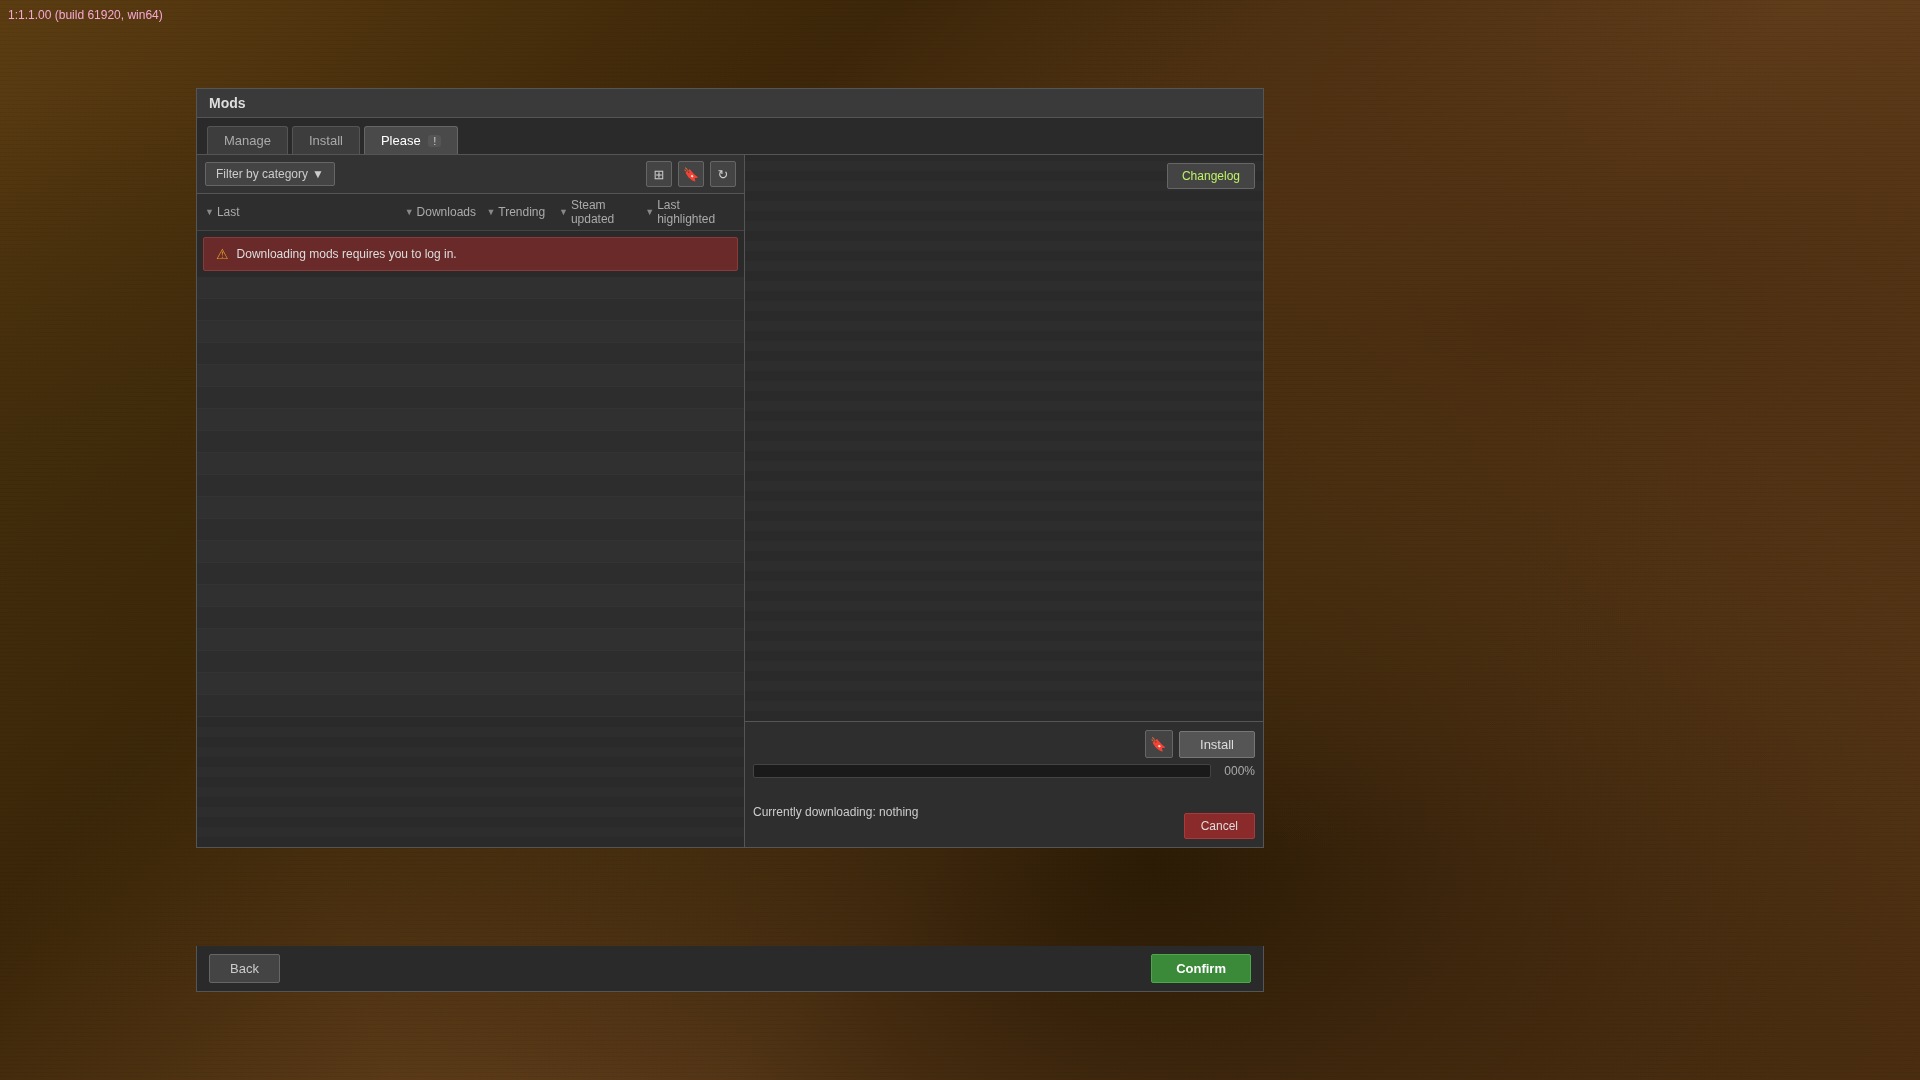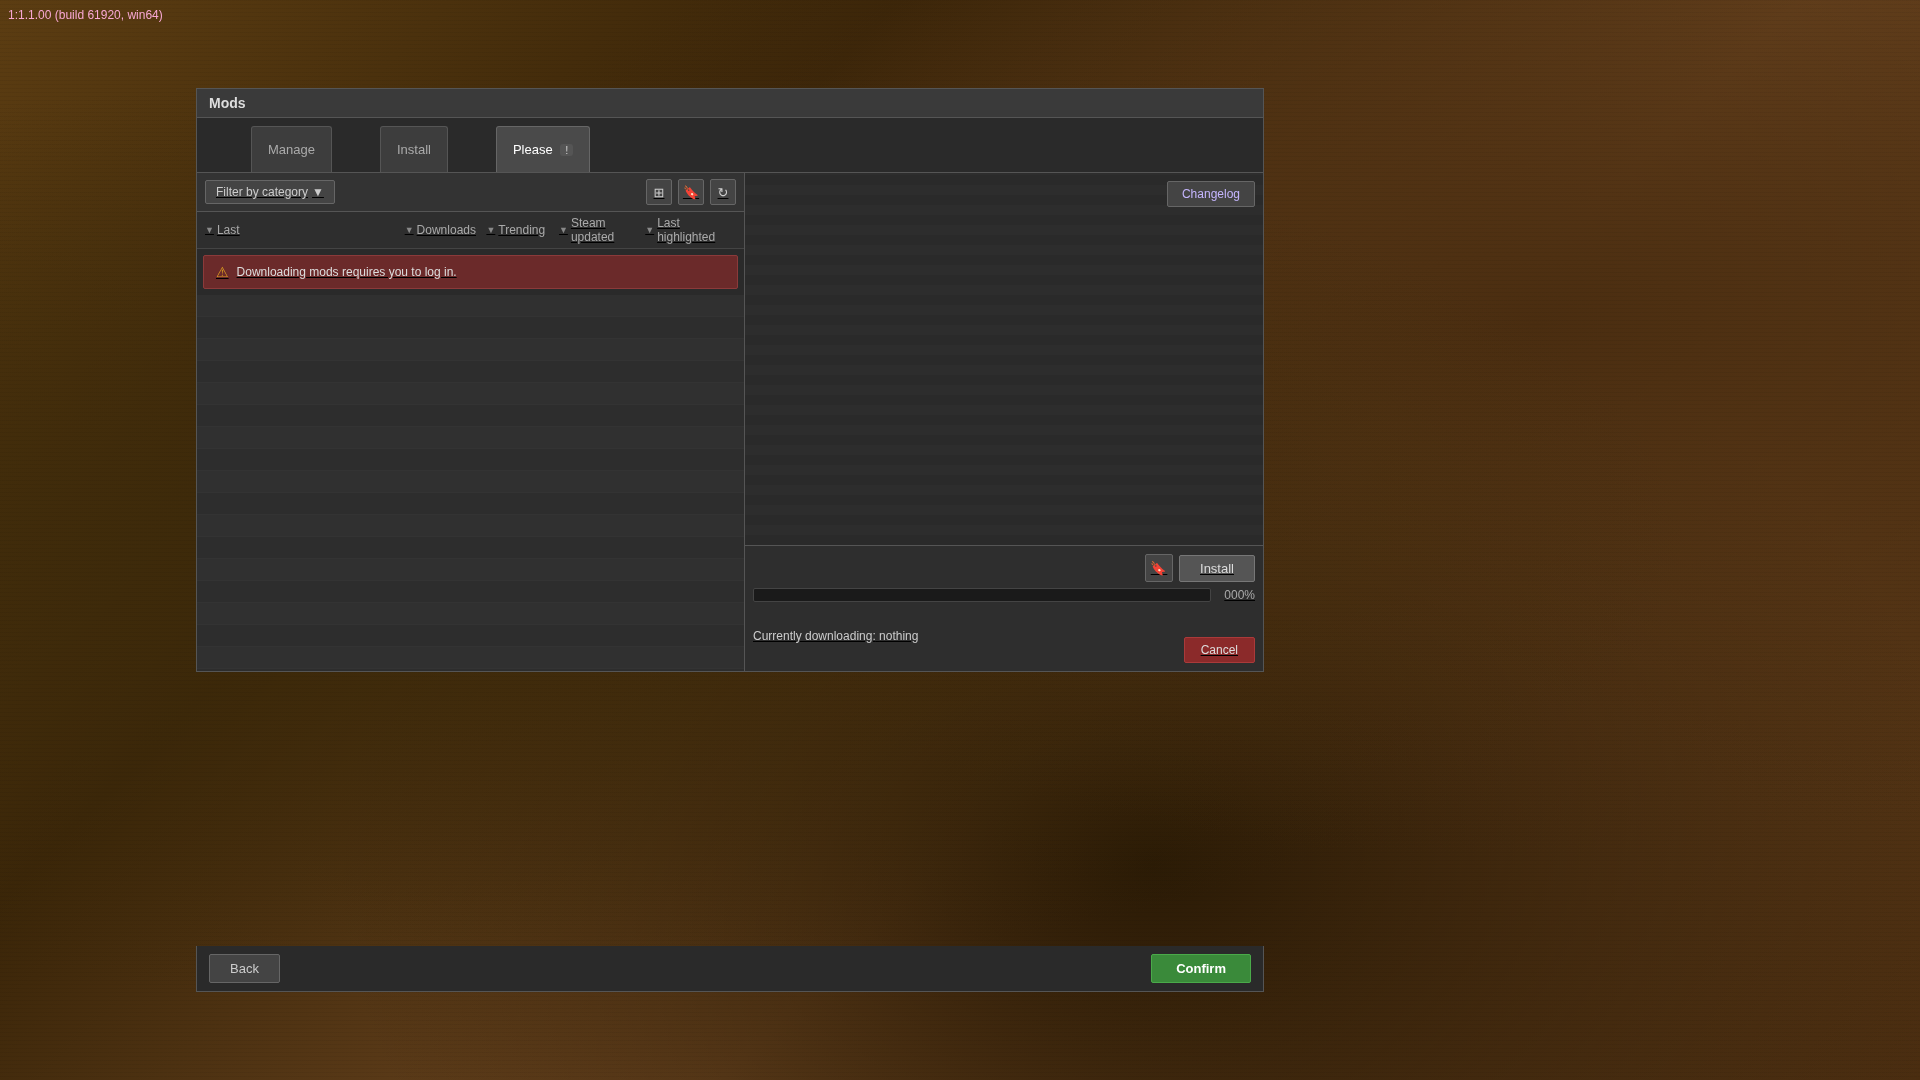--- a/index.html
+++ b/index.html
@@ -40,21 +40,21 @@
       color: #f9a8d4;
       font-size: 12px;
       z-index: 10;
     }
 
     .main-window {
       position: absolute;
       top: 88px;
       left: 196px;
       width: 1068px;
-      height: 584px;
+      height: 760px;
       background: #2a2a2a;
       border: 1px solid #555;
       z-index: 10;
       display: flex;
       flex-direction: column;
     }
 
     .window-titlebar {
       background: #3a3a3a;
       padding: 6px 12px;
@@ -66,29 +66,28 @@
 
     .tabs-bar {
       background: #2a2a2a;
       padding: 8px 10px 0 10px;
       display: flex;
       gap: 4px;
       border-bottom: 1px solid #555;
     }
 
     .tab {
-      padding: 15px 16px;
+      padding: 6px 16px;
       background: #3d3d3d;
       color: #aaa;
       border: 1px solid #555;
       border-bottom: none;
       cursor: pointer;
       font-size: 13px;
       border-radius: 3px 3px 0 0;
-      margin-left: 44px;
     }
 
     .tab.active {
       background: #4a4a4a;
       color: #fff;
       border-color: #666;
     }
 
     .tab .badge {
       display: inline-block;
@@ -97,21 +96,20 @@
       border-radius: 3px;
       padding: 0 5px;
       font-size: 11px;
       margin-left: 4px;
     }
 
     .content-area {
       display: flex;
       flex: 1;
       overflow: hidden;
-      text-decoration: underline;
     }
 
     .left-panel {
       width: 548px;
       display: flex;
       flex-direction: column;
       border-right: 1px solid #555;
     }
 
     .toolbar {
@@ -211,21 +209,21 @@
       position: relative;
     }
 
     .changelog-btn {
       position: absolute;
       top: 8px;
       right: 8px;
       padding: 5px 14px;
       background: #444;
       border: 1px solid #666;
-      color: #c4b5fd;
+      color: #bef264;
       cursor: pointer;
       font-size: 12px;
       border-radius: 2px;
     }
 
     .right-bottom {
       background: #2e2e2e;
       border-top: 1px solid #555;
       padding: 8px;
       display: flex;

